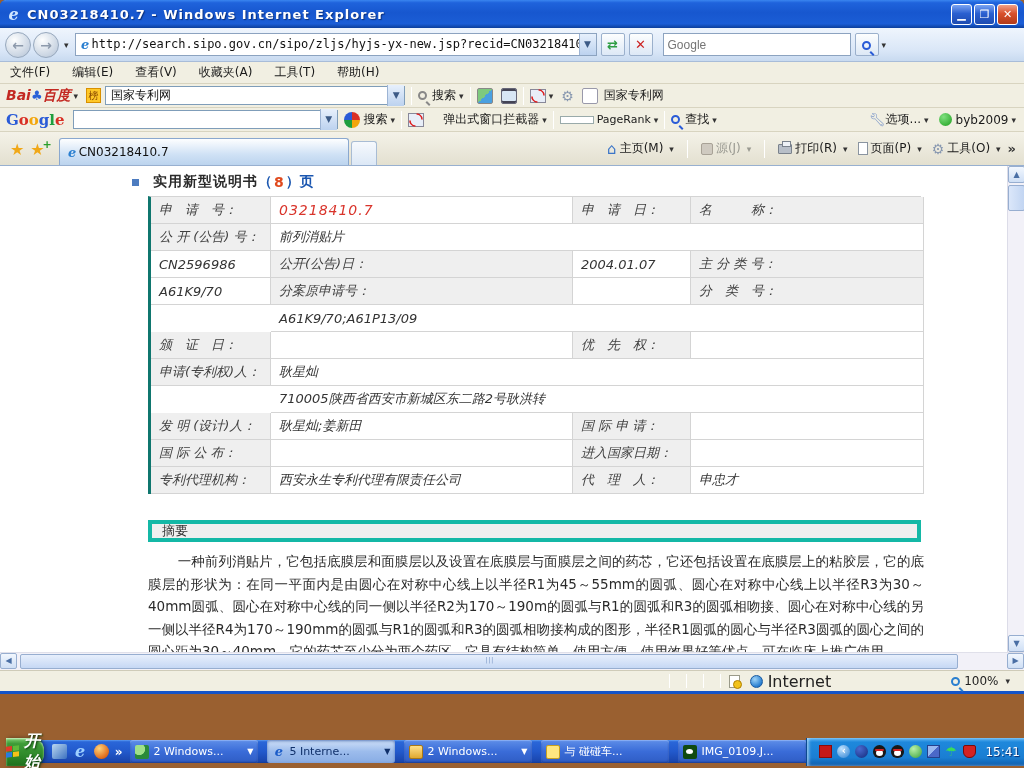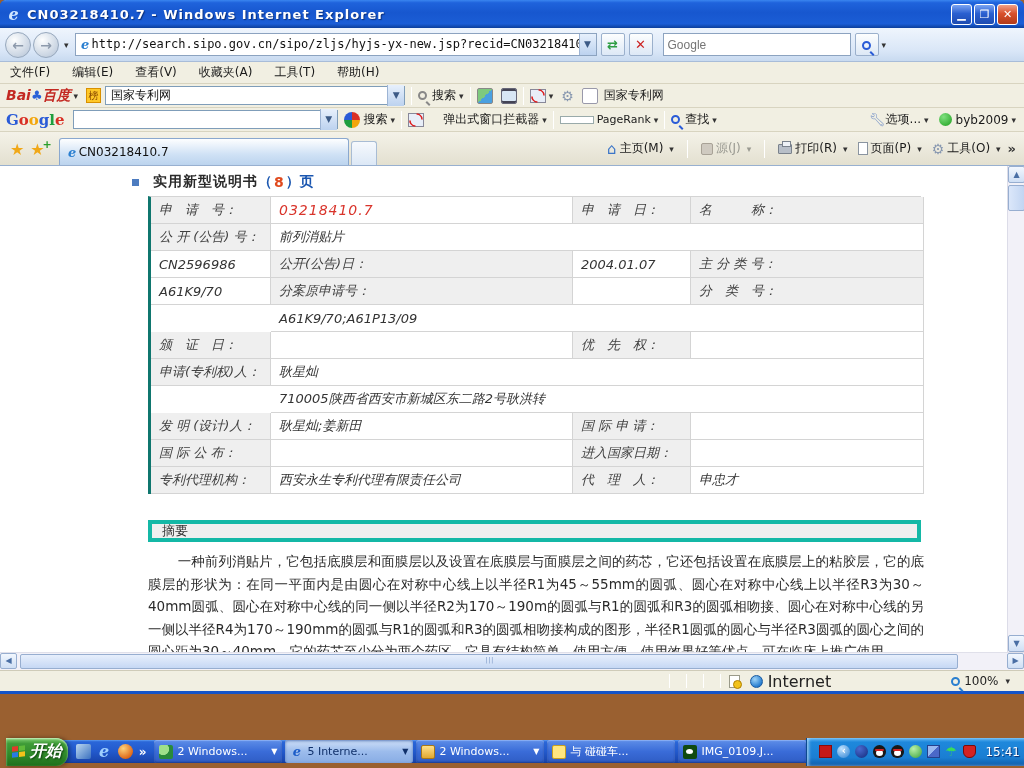--- a/index.html
+++ b/index.html
@@ -167,21 +167,21 @@
   .winflag i:nth-child(1){background:#e23a2a}.winflag i:nth-child(2){background:#5fba3a}
   .winflag i:nth-child(3){background:#2a7ae2}.winflag i:nth-child(4){background:#f2c21a}
   .start-label { color:#fff; font-size:16px; font-weight:bold; font-style:italic; text-shadow:1px 1px 2px #0a3a0a; }
   .quicklaunch { display:flex; align-items:center; gap:6px; padding:0 8px; }
   .ql-icon { width:15px; height:15px; border-radius:2px; }
   .ql1 { background:linear-gradient(135deg,#bcd8f0,#3a70c0); }
   .e-glyph { color:#9fd0ff; font-family:"DejaVu Serif","Liberation Serif",serif; font-style:italic;
     font-weight:bold; font-size:16px; line-height:15px; text-align:center; width:15px; height:15px; display:inline-block; }
   .ql3 { border-radius:50%; background:radial-gradient(circle at 35% 30%,#ffd27a,#e06a1a 70%,#b04a0a); }
   .ql-more { color:#fff; font-size:12px; font-weight:bold; }
-  .taskbtns { display:flex; align-items:flex-start; gap:3px; flex:1; }
+  .taskbtns { display:flex; align-items:flex-start; gap:9px; flex:1; }
   .taskbtn { width:128px; height:23px; border-radius:3px; display:flex; align-items:center; gap:4px; padding:0 5px;
     background:linear-gradient(180deg,#5e8ee8,#3a6cd8 50%,#2f5cc4); box-shadow:inset 0 1px 1px #8ab0f4, inset 0 -1px 2px #1a3a8c;
     color:#fff; font-size:11px; white-space:nowrap; overflow:hidden; }
   .taskbtn.active { background:linear-gradient(180deg,#cfe0f8,#9cbcec 50%,#88ace4); color:#10306a;
     box-shadow:inset 0 1px 3px #5a7ab8; }
   .taskbtn .ticon { flex:0 0 14px; height:14px; border-radius:2px; }
   .ti-users { background:radial-gradient(circle at 30% 30%,#9fe08a 40%,#2a8a3a 45%,#2a8a3a); }
   .ti-folder { background:linear-gradient(180deg,#ffe08a,#e0a830); border:1px solid #a87818; }
   .ti-note { background:#ffe680; border:1px solid #c8a020; }
   .ti-eye { background:#104a10; position:relative; }

